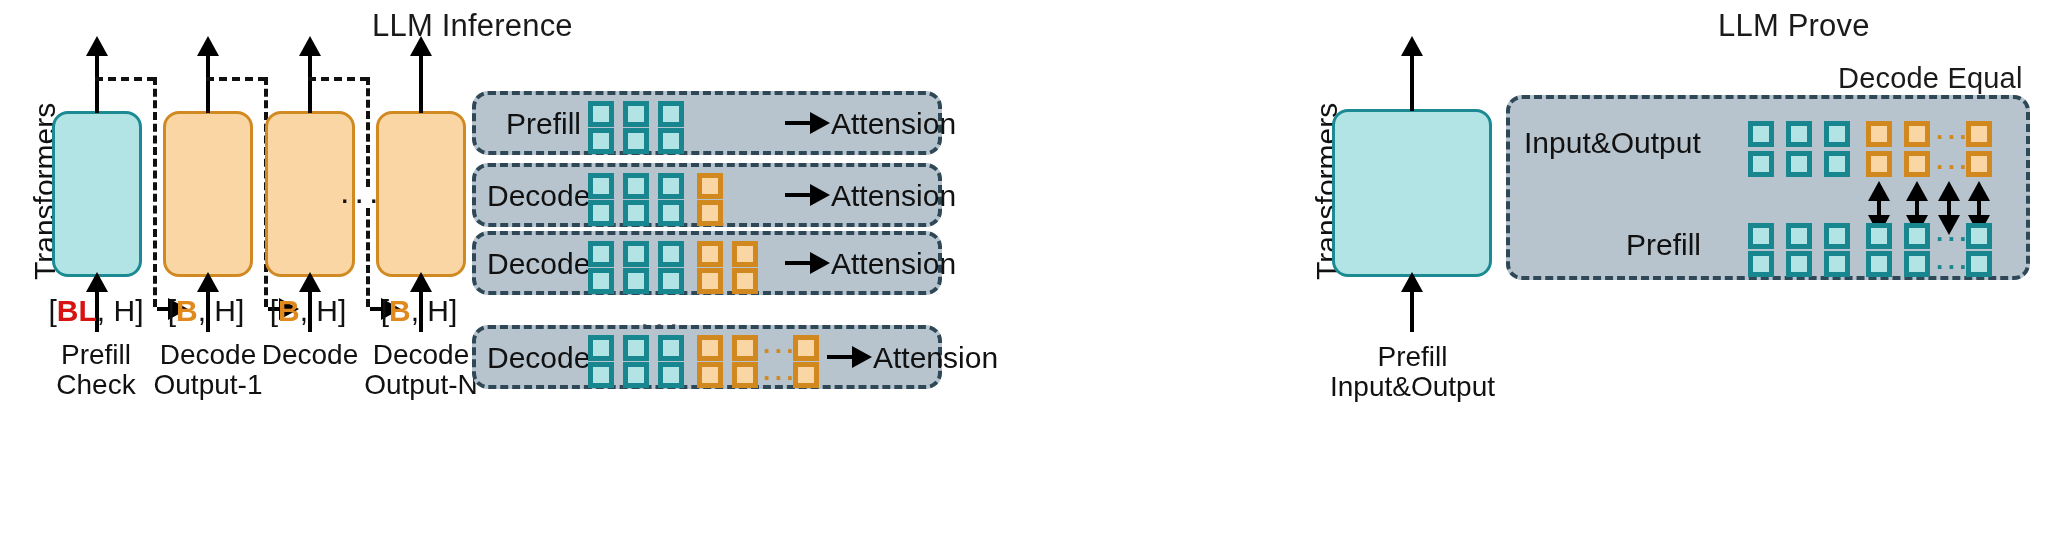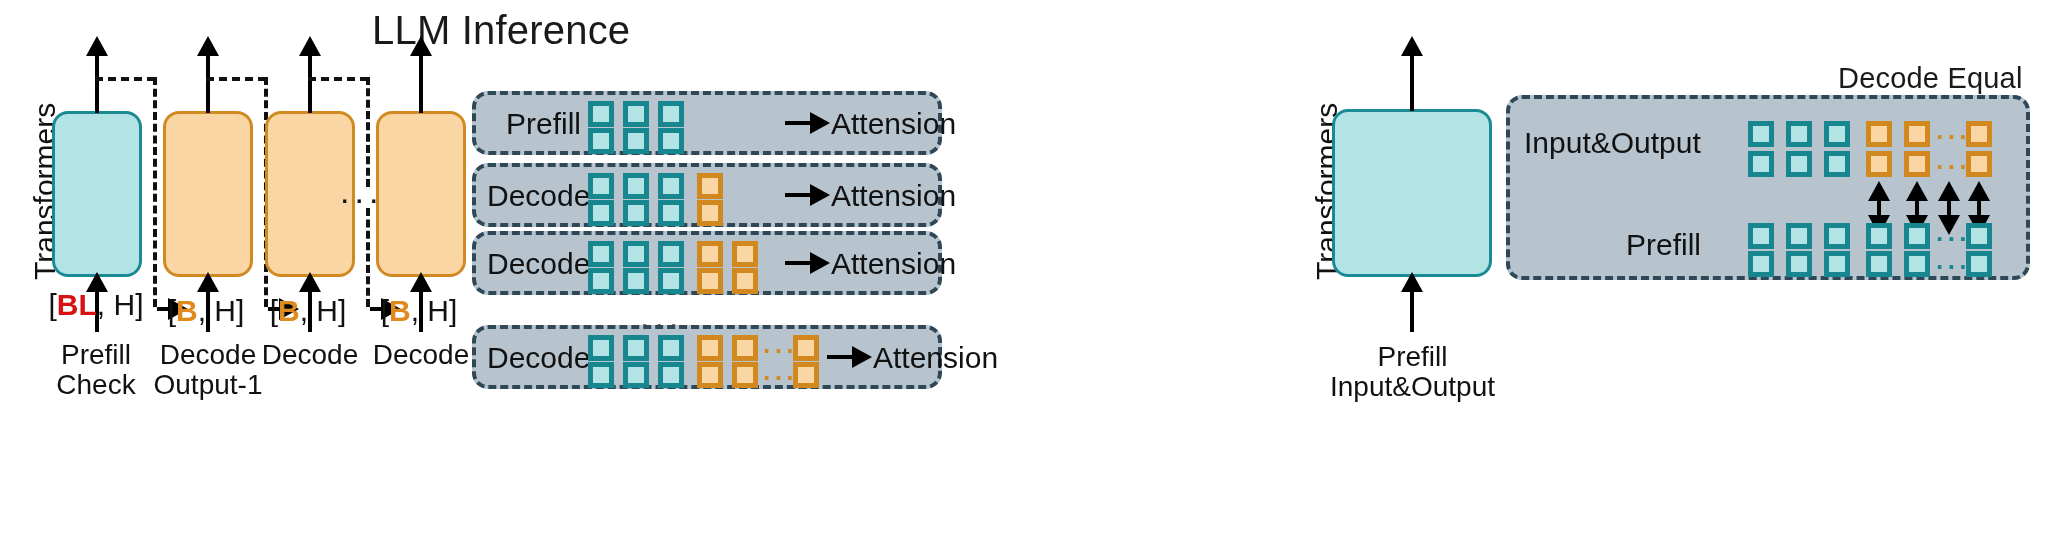--- a/index.html
+++ b/index.html
@@ -14,21 +14,21 @@
     position: relative;
     width: 2048px;
     height: 544px;
     background: #ffffff;
     overflow: hidden;
   }
 
   
   .title {
     position: absolute;
-    font-size: 40px;
+    font-size: 31px;
     color: #1a1a1a;
     white-space: nowrap;
     letter-spacing: 0.2px;
   }
   .vlabel {
     position: absolute;
     font-size: 30px;
     color: #111;
     white-space: nowrap;
     transform-origin: 0 0;
@@ -169,29 +169,30 @@
   .dbl-arrow {
     position: absolute;
   }
 </style>
 </head>
 <body>
 
 <div id="page">
 
   <div class="title" style="left:372px; top:8px;">LLM Inference</div>
+  <div class="title" style="left:1718px; top:8px;">LLM Prove</div>
 
   <div class="vlabel" style="left:28px; top:280px;">Transformers</div>
 
   <div class="tblock cyan" style="left:52px; top:111px; width:90px; height:166px;"></div>
   <div class="vline" style="left:95px; top:53px; height:60px;"></div>
   <div class="arrowhead-up" style="left:86px; top:36px;"></div>
   <div class="vline" style="left:95px; top:290px; height:42px;"></div>
   <div class="arrowhead-up" style="left:86px; top:272px;"></div>
-  <div class="shape-lbl" style="left:16px; top:288px; width:160px;">
+  <div class="shape-lbl" style="left:16px; top:294px; width:160px;">
     <span>[</span><span class="sym-red">BL</span><span>, H]</span>
   </div>
   <div class="caption" style="left:16px; top:340px; width:160px;">
     <div>Prefill</div>
     <div>Check</div>
   </div>
 
   <div class="dash-h" style="left:95px; top:77px; width:60px;"></div>
   <div class="dash-v" style="left:153px; top:77px; height:230px;"></div>
   <div class="hline" style="left:157px; top:307px; width:18px;"></div>
@@ -237,20 +238,21 @@
   <div class="tblock orange" style="left:376px; top:111px; width:90px; height:166px;"></div>
   <div class="vline" style="left:419px; top:53px; height:60px;"></div>
   <div class="arrowhead-up" style="left:410px; top:36px;"></div>
   <div class="vline" style="left:419px; top:290px; height:42px;"></div>
   <div class="arrowhead-up" style="left:410px; top:272px;"></div>
   <div class="shape-lbl" style="left:349px; top:294px; width:140px;">
     <span>[</span><span class="sym-orange">B</span><span>, H]</span>
   </div>
   <div class="caption" style="left:339px; top:340px; width:164px;">
     <div>Decode</div>
+    <div>Output-N</div>
   </div>
 
   <div class="panel" style="left:472px; top:91px; width:470px; height:64px;"></div>
   <div class="panel-label" style="left:506px; top:107px;">Prefill</div>
 
   <div class="sq teal" style="left:588px; top:101px;"></div>
   <div class="sq teal" style="left:623px; top:101px;"></div>
   <div class="sq teal" style="left:658px; top:101px;"></div>
   <div class="sq teal" style="left:588px; top:128px;"></div>
   <div class="sq teal" style="left:623px; top:128px;"></div>

